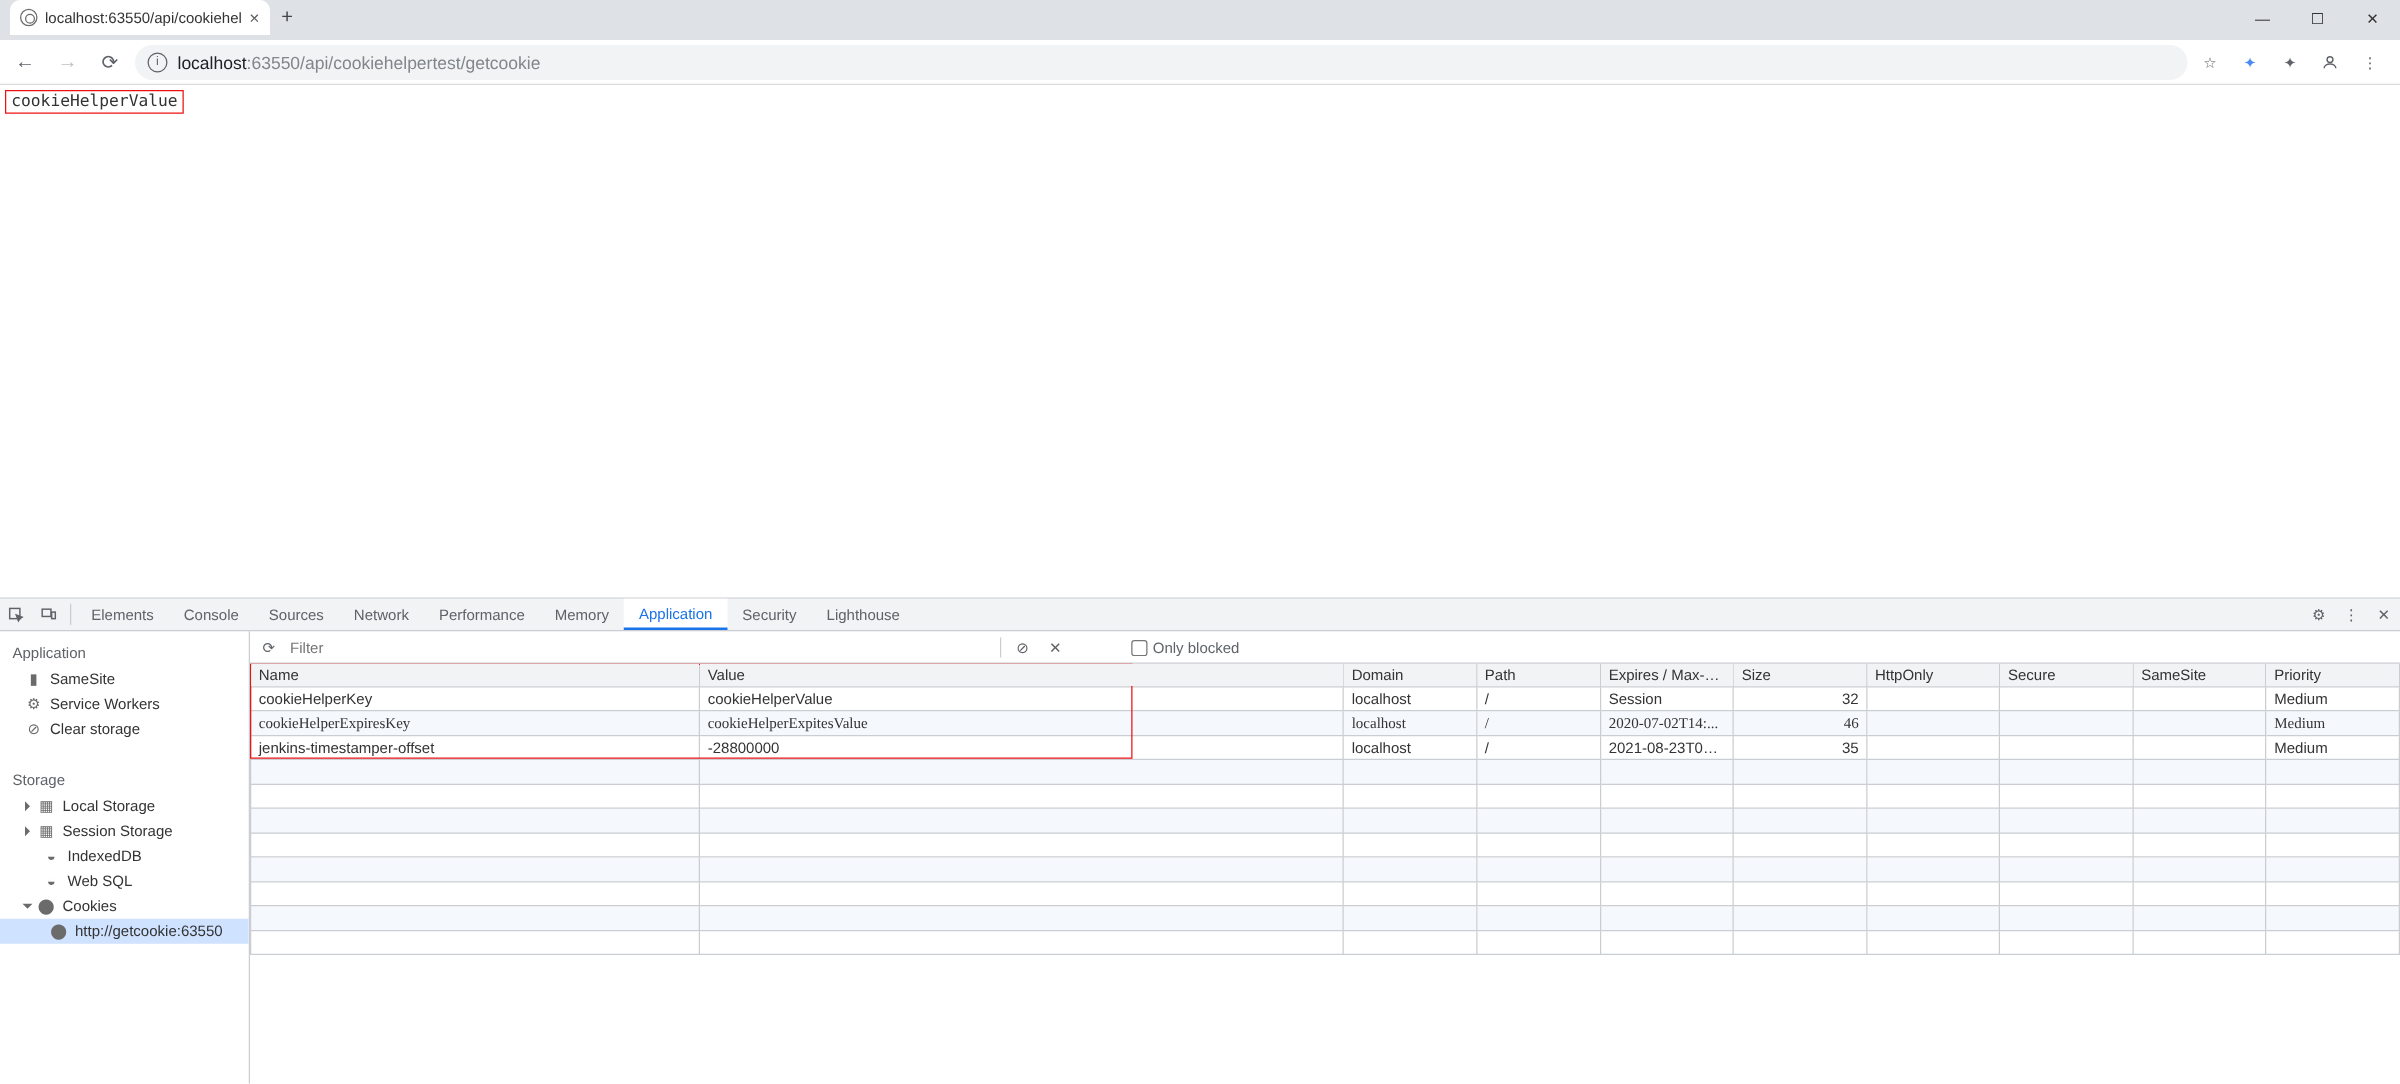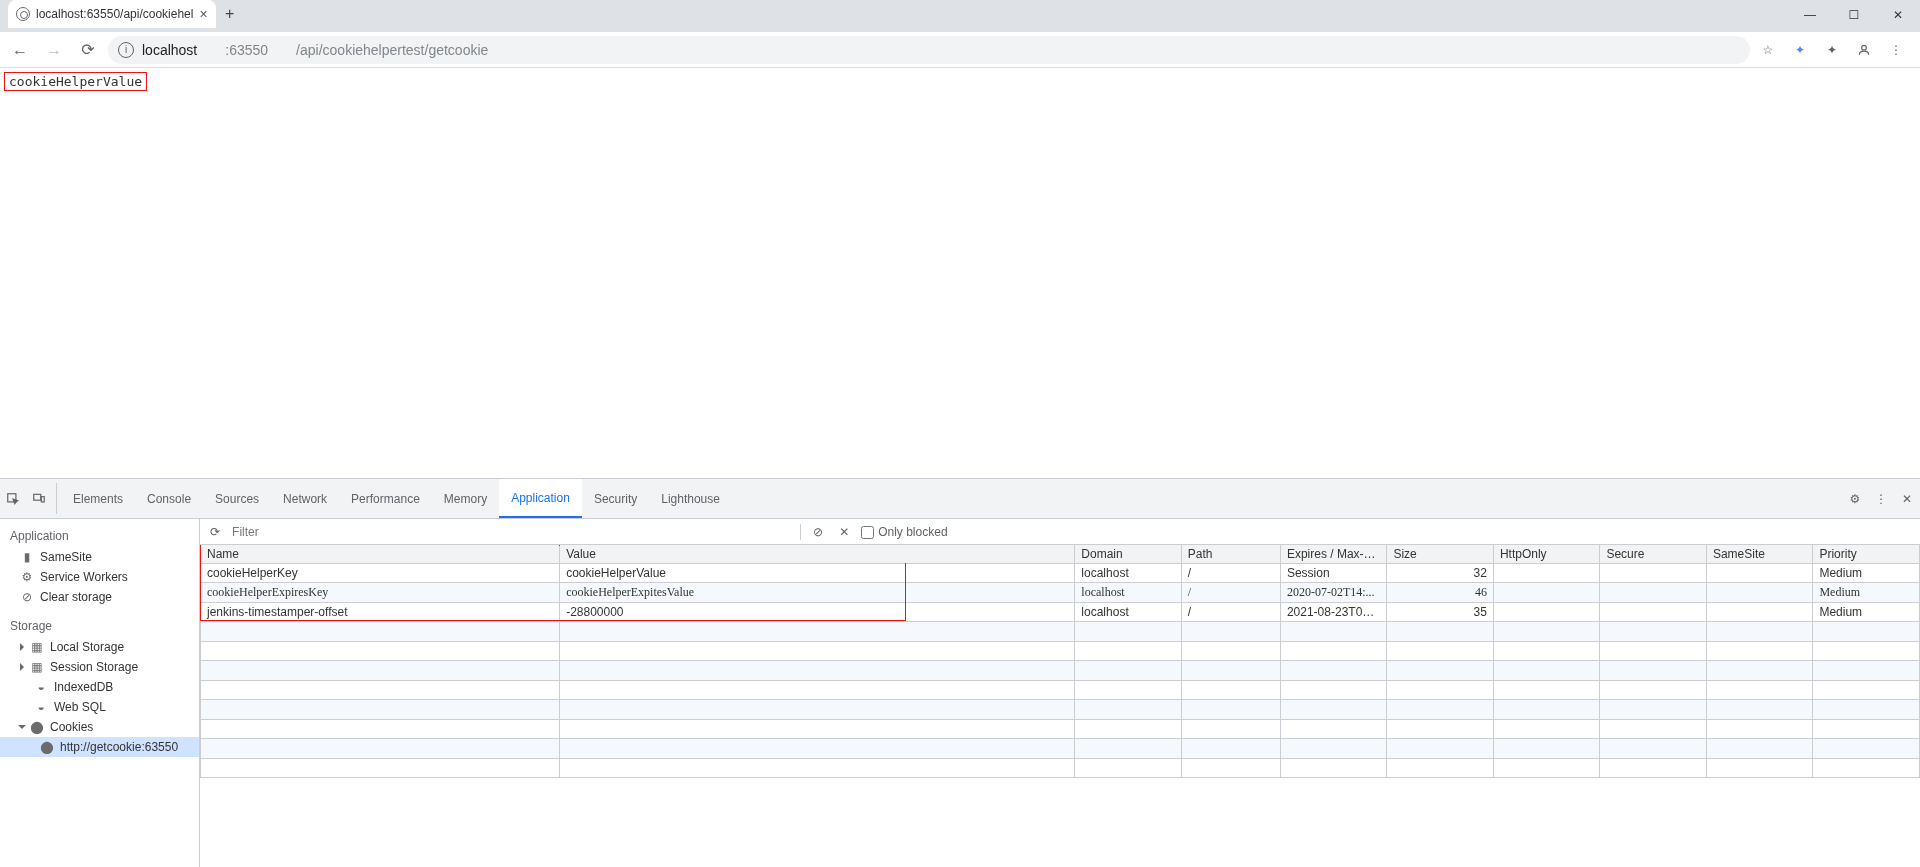--- a/index.html
+++ b/index.html
@@ -12,52 +12,52 @@
   .tab .fav::after { content:""; position:absolute; width:6px; height:6px; border:1px solid #6b6b6b; border-radius:50%; left:3px; top:3px; }
   .tab-close { margin-left:auto; font-size:14px; color:#606060; cursor:pointer; }
   .newtab { width:28px; height:28px; display:flex; align-items:center; justify-content:center; font-size:16px; color:#444; cursor:pointer; }
   .window-controls { margin-left:auto; display:flex; }
   .window-controls div { width:44px; height:30px; display:flex; align-items:center; justify-content:center; font-size:12px; color:#333; cursor:pointer; }
 
   .chrome-bar { background:#fff; height:36px; border-bottom:1px solid #dadce0; display:flex; align-items:center; padding:0 6px; gap:6px; }
   .nav-btn { width:28px; height:28px; display:flex; align-items:center; justify-content:center; font-size:16px; color:#5f6368; cursor:pointer; border-radius:50%; }
   .addr { flex:1; height:28px; border-radius:14px; background:#f1f3f4; display:flex; align-items:center; padding:0 10px; font-size:14px; color:#202124; gap:8px; }
   .addr .info { width:16px; height:16px; border:1.4px solid #5f6368; border-radius:50%; display:flex; align-items:center; justify-content:center; font-size:10px; color:#5f6368; }
-  .addr-url .dim { color:#80868b;margin-left:28px; }
+  .addr-url .dim { color:#80868b; }
   .addr-url .bold { color:#202124; font-weight:400; }
   .right-icons { display:flex; align-items:center; gap:8px; padding-right:6px; }
   .ico { width:24px; height:24px; display:flex; align-items:center; justify-content:center; color:#5f6368; cursor:pointer; }
 
   
   .page-body { flex:0 0 auto; height:410px; padding:4px; background:#fff; font-family: Menlo, Consolas, monospace; font-size:13px; }
   .hl-red-box { border:1.5px solid #e11; padding:1px 4px; display:inline-block; }
 
   
   .devtools { flex:1; display:flex; flex-direction:column; border-top:1px solid #cacdd1; font-size:12px; }
-  .dt-tabs { height:40px; background:#f1f3f4; border-bottom:1px solid #cacdd1; display:flex; align-items:stretch; }
+  .dt-tabs { height:26px; background:#f1f3f4; border-bottom:1px solid #cacdd1; display:flex; align-items:stretch; }
   .dt-tabicon { width:26px; display:flex; align-items:center; justify-content:center; color:#5f6368; cursor:pointer; }
   .dt-tab { padding:0 12px; display:flex; align-items:center; color:#5f6368; cursor:pointer; }
   .dt-tab.active { color:#1a73e8; border-bottom:2px solid #1a73e8; font-weight:400; background:#fff; }
   .dt-tabs-right { margin-left:auto; display:flex; }
 
   .dt-body { flex:1; display:flex; min-height:0; }
   .dt-sidebar { width:200px; border-right:1px solid #cacdd1; padding:6px 0; overflow:auto; }
   .sb-head { color:#5f6368; padding:4px 10px; }
   .sb-item { display:flex; align-items:center; gap:6px; padding:3px 10px 3px 20px; color:#333; cursor:pointer; }
   .sb-item.sub2 { padding-left:40px; }
   .sb-item.selected { background:#cfe2ff; }
   .sb-icon { width:14px; display:inline-flex; justify-content:center; color:#6b6b6b; }
   .tri { display:inline-block; width:0; height:0; border-left:4px solid #6b6b6b; border-top:4px solid transparent; border-bottom:4px solid transparent; }
   .tri.down { transform:rotate(90deg); }
 
   .dt-main { flex:1; display:flex; flex-direction:column; min-width:0; }
   .dt-toolbar { height:26px; border-bottom:1px solid #cacdd1; display:flex; align-items:center; padding:0 6px; gap:8px; }
   .dt-filter { flex:0 0 560px; height:20px; border:none; outline:none; font-size:12px; color:#333; background:transparent; }
   .dt-tool-ico { color:#5f6368; cursor:pointer; padding:0 4px; }
-  .dt-check { display:flex; align-items:flex-end; gap:4px; color:#5f6368; }
+  .dt-check { display:flex; align-items:flex-end; gap:4px; color:#5f6368;margin-left:44px; }
 
   .grid { flex:1; overflow:auto; }
   table { border-collapse:collapse; width:100%; table-layout:fixed;padding-left:28px; }
   th, td { border:1px solid #cacdd1; padding:2px 6px; font-weight:400; text-align:left; font-size:12px; white-space:nowrap; overflow:hidden; text-overflow:ellipsis; height:18px; }
   th { background:#f1f3f4; color:#333; position:sticky; top:0; border-top:none; }
   tr.even td { background:#f5f8fc;font-family:Liberation Serif, serif; }
   .num { text-align:right; }
 
   
   .red-annot { position:absolute; border:1.5px solid #e11; pointer-events:none; }
@@ -162,21 +162,21 @@
       </div>
       <div class="sb-item">
         <span class="sb-icon">⚙</span>
         <span>Service Workers</span>
       </div>
       <div class="sb-item">
         <span class="sb-icon">⊘</span>
         <span>Clear storage</span>
       </div>
 
-      <div class="sb-head" style="margin-top:8px;">Storage</div>
+      <div class="sb-head" style="margin-top:20px;">Storage</div>
       <div class="sb-item">
         <span class="tri"></span>
         <span class="sb-icon">▦</span>
         <span>Local Storage</span>
       </div>
       <div class="sb-item">
         <span class="tri"></span>
         <span class="sb-icon">▦</span>
         <span>Session Storage</span>
       </div>

